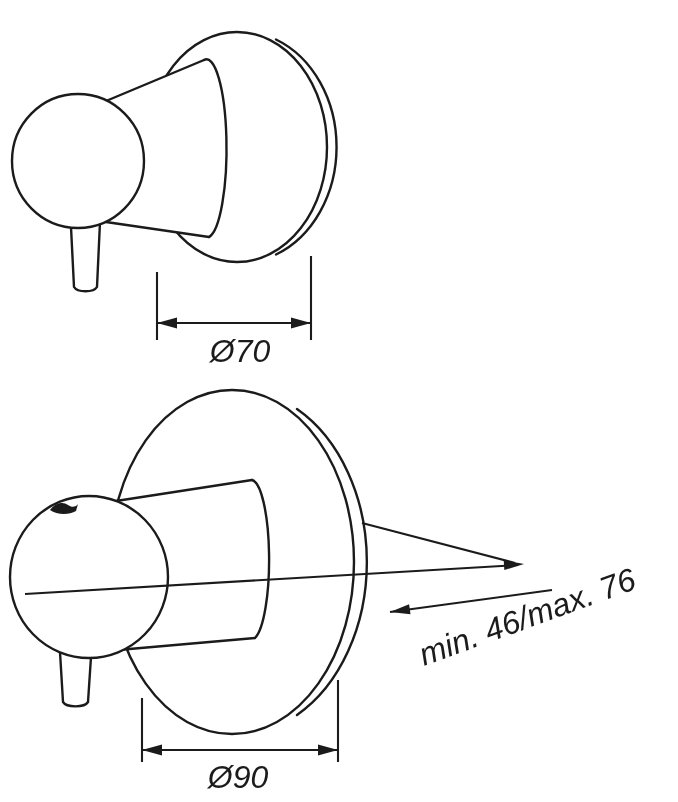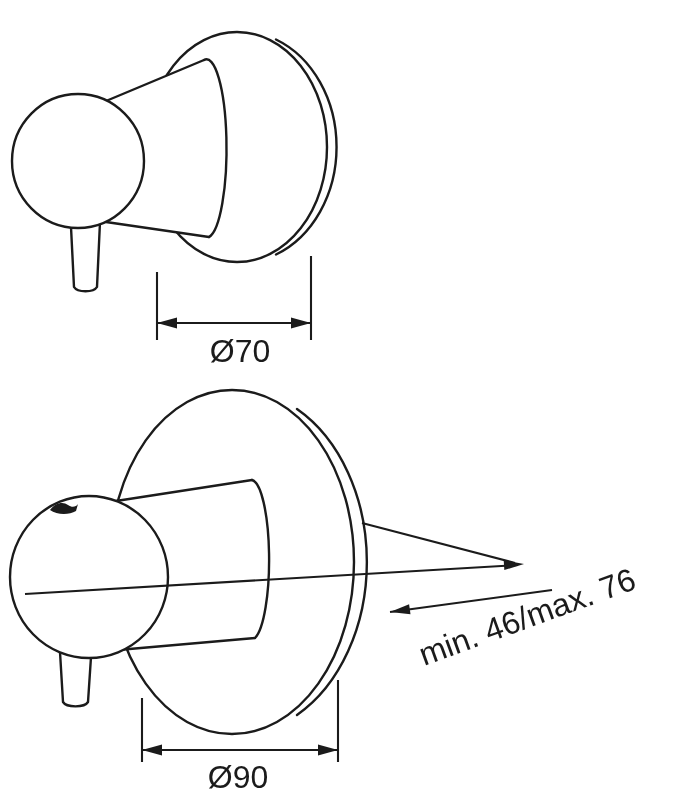--- a/index.html
+++ b/index.html
@@ -7,20 +7,21 @@
     padding: 0;
     background: #ffffff;
   }
   .canvas {
     position: relative;
     width: 678px;
     height: 802px;
     background: #ffffff;
     overflow: hidden;
     font-family: "Liberation Sans", sans-serif;
+    font-style: italic;
   }
   svg { display: block; }
   .outline {
     fill: none;
     stroke: #1b1b1b;
     stroke-width: 2.4;
     stroke-linecap: round;
     stroke-linejoin: round;
   }
   .filled-white {

